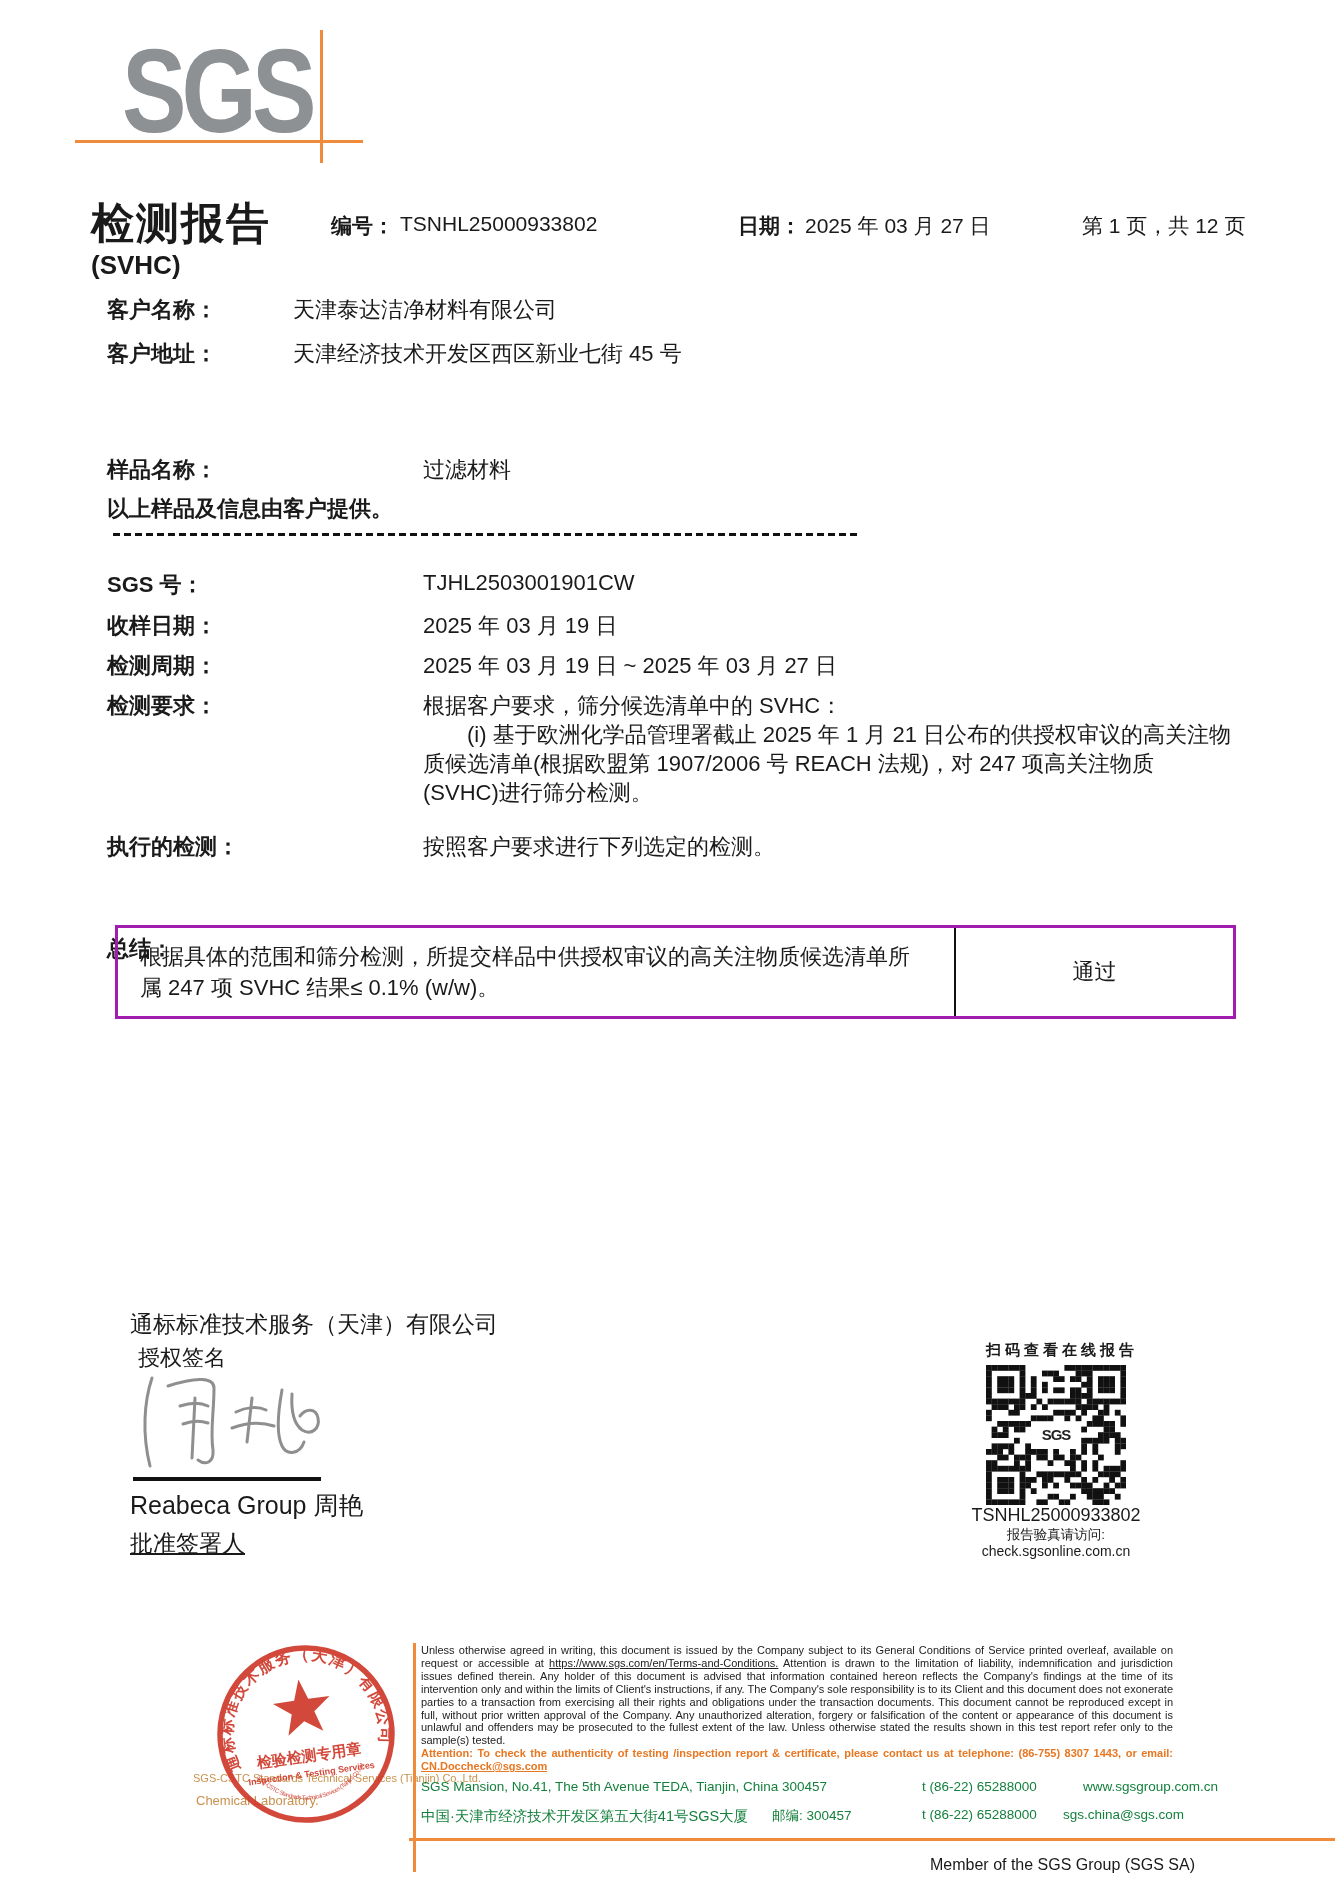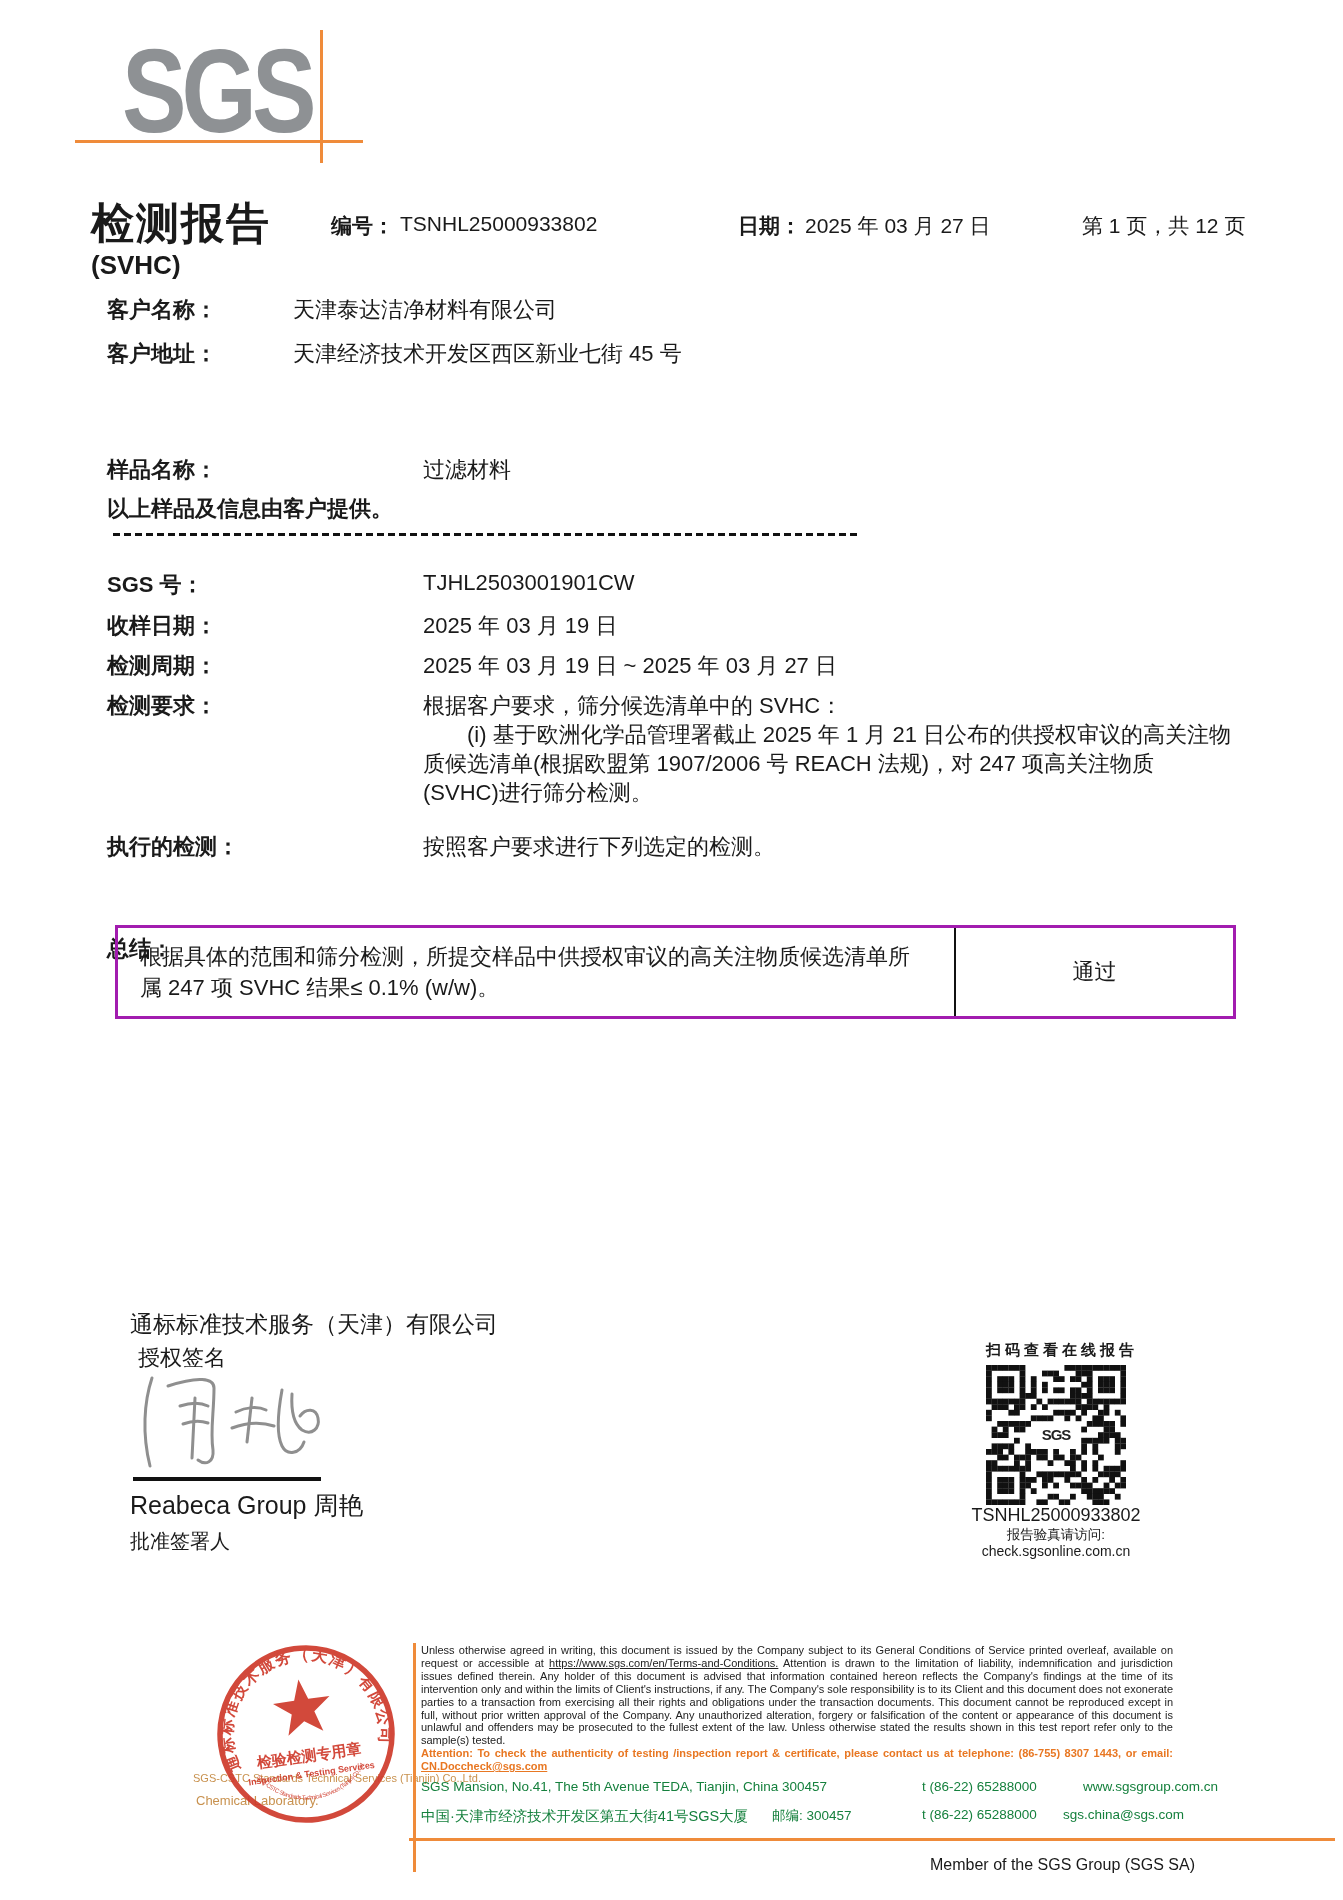--- a/index.html
+++ b/index.html
@@ -95,21 +95,21 @@
       <path d="M96,40 C106,35 118,34 126,38"></path>
       <path d="M92,56 C108,50 122,50 134,54"></path>
       <path d="M112,26 L107,70"></path>
       <path d="M142,18 C138,40 136,62 142,74 C147,84 160,82 164,70"></path>
       <path d="M152,22 C151,38 154,52 162,58 C172,64 180,56 178,46 C176,36 166,36 160,44"></path>
     </g>
   </svg>
 
   <div class="abs" style="left:133px;top:1477px;width:188px;height:4px;background:#111;"></div>
   <span class="abs" style="left:130px;top:1489px;font-size:25px;">Reabeca Group 周艳</span>
-  <span class="abs val" style="left:130px;top:1528px;font-size:20px;">批准签署人</span>
+  <span class="abs val" style="left:130px;top:1528px;font-size:23px;text-decoration:underline;">批准签署人</span>
 
   <div class="abs" style="left:986px;top:1341px;font-size:15px;font-weight:bold;letter-spacing:4px;white-space:nowrap;">扫码查看在线报告</div>
   <div class="abs qrwrap" id="qr-box" style="left:986px;top:1365px;width:140px;height:140px;"><svg width="140" height="140" viewBox="0 0 140 140" fill="#111">
         <rect x="0.0" y="0.0" width="5.8" height="5.8"></rect>
         <rect x="5.6" y="0.0" width="5.8" height="5.8"></rect>
         <rect x="11.2" y="0.0" width="5.8" height="5.8"></rect>
         <rect x="16.8" y="0.0" width="5.8" height="5.8"></rect>
         <rect x="22.4" y="0.0" width="5.8" height="5.8"></rect>
         <rect x="28.0" y="0.0" width="5.8" height="5.8"></rect>
         <rect x="33.6" y="0.0" width="5.8" height="5.8"></rect>

